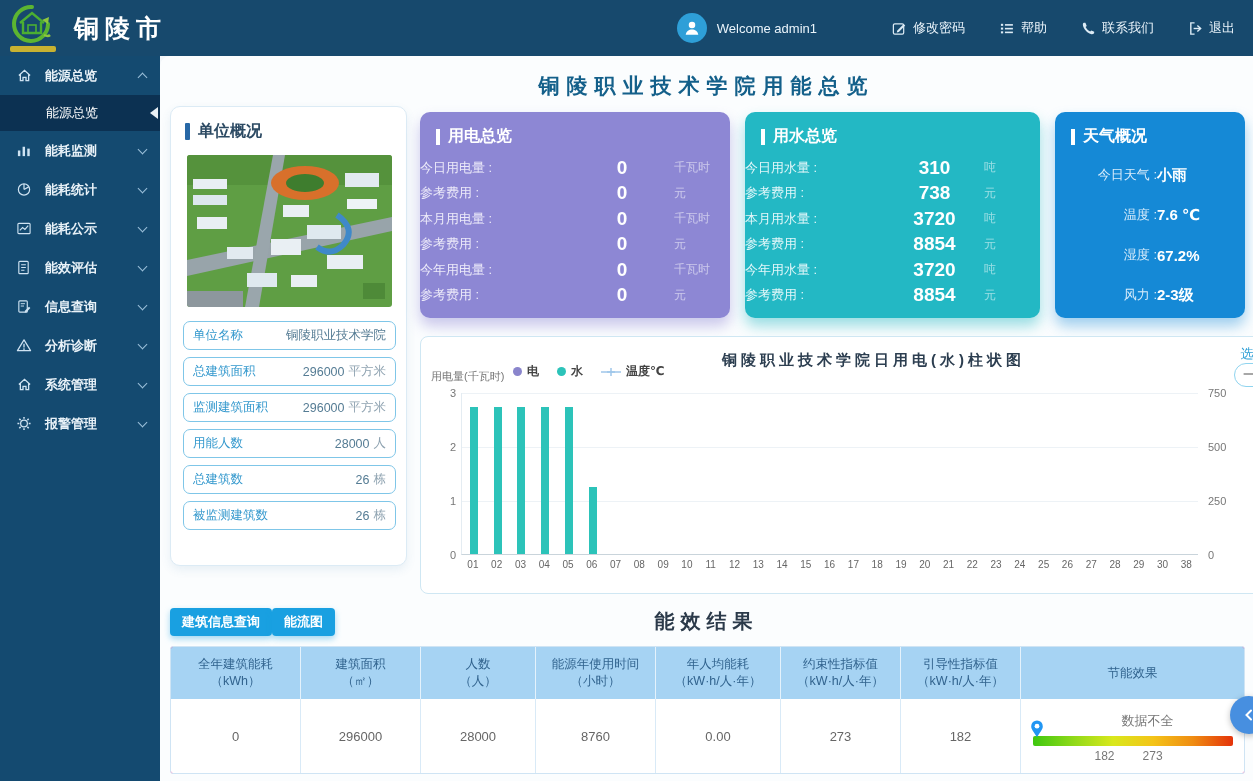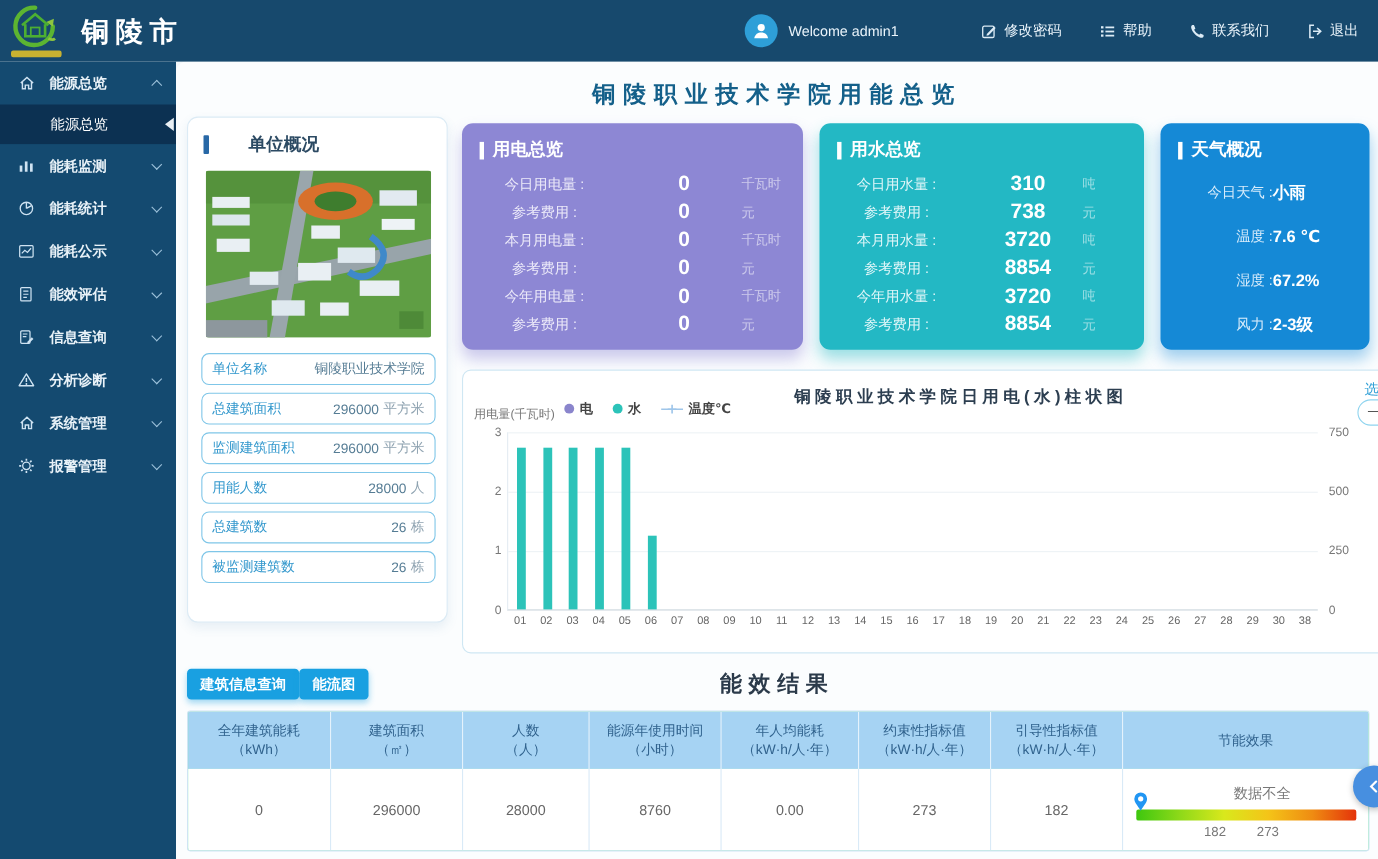--- a/index.html
+++ b/index.html
@@ -30,40 +30,40 @@
   .sb-sub { height:36px; display:flex; align-items:center; padding-left:46px; background:#0c3152; color:#ffffff; font-size:13px; cursor:pointer; position:relative; }
   .sb-sub .cur-mark { position:absolute; right:2px; top:50%; margin-top:-6px; width:0; height:0;
       border-top:6px solid transparent; border-bottom:6px solid transparent; border-right:8px solid #e9eff4; }
 
   
   .main { position:absolute; left:160px; top:56px; width:1093px; height:725px; background:#fbfdfe; border-top-left-radius:10px; }
   .page-title { position:absolute; top:16px; left:0; width:100%; text-align:center; font-size:21px; font-weight:bold; color:#14608a; letter-spacing:7px; }
 
   
   .unit-card { position:absolute; left:10px; top:50px; width:237px; height:460px; background:#fff; border:1px solid #dcebf5; border-radius:10px; box-shadow:0 4px 10px rgba(60,120,170,.10); }
-  .card-title { display:flex; align-items:center; font-size:16px; font-weight:bold; color:#2c4a63; padding:14px 0 0 14px;gap:28px; }
+  .card-title { display:flex; align-items:center; font-size:16px; font-weight:bold; color:#2c4a63; padding:14px 0 0 14px; }
   .card-title .tick { width:5px; height:17px; background:#2868a6; margin-right:8px; border-radius:1px; }
   .campus { position:absolute; left:16px; top:48px; width:205px; height:152px; border-radius:3px; overflow:hidden; }
   .fields { position:absolute; left:12px; top:214px; width:213px; }
   .field-row { height:29px; border:1px solid #7fc6e8; border-radius:7px; display:flex; align-items:center; padding:0 9px; margin-bottom:7px; font-size:12.5px; background:#fff; }
   .field-label { color:#3398cd; white-space:nowrap; }
   .field-value { flex:1; text-align:right; color:#557c94; }
   .field-unit { color:#8fa3b1; margin-left:4px; min-width:0; }
   .unit-buttons { position:absolute; left:10px; top:552px; width:251px; display:flex; justify-content:flex-start; }
   .blue-btn { background:#19a0e1; color:#fff; font-size:13px; border:none; border-radius:4px; padding:5px 12px; cursor:pointer; box-shadow:0 3px 6px rgba(25,160,225,.4); font-weight:bold; }
 
   
   .stat-card { position:absolute; top:56px; border-radius:10px; padding:14px 0 0 0; }
   .stat-card .s-title { display:flex; align-items:center; color:#fff; font-size:16px; font-weight:bold; padding-left:16px; margin-bottom:8px; }
   .stat-card .s-title .tick { width:4px; height:16px; background:#fff; margin-right:8px; }
   .elec-card { left:260px; width:310px; height:206px; background:#8d87d4; box-shadow:0 8px 14px rgba(141,135,212,.45); }
   .water-card { left:585px; width:295px; height:206px; background:#23b8c4; box-shadow:0 8px 14px rgba(35,184,196,.45); }
   .weather-card { left:895px; width:190px; height:206px; background:#1589d6; box-shadow:0 8px 14px rgba(21,137,214,.4); }
   .s-row { display:flex; align-items:center; height:25.5px; }
-  .s-label { width:150px; text-align:center; font-size:13px; color:#eceaf9; }
+  .s-label { width:150px; text-align:left; font-size:13px; color:#eceaf9; }
   .water-card .s-label { width:140px; color:#e2f7f9; }
   .s-value { flex:1; text-align:center; color:#fff; font-size:19px; font-weight:bold; }
   .s-unit { width:56px; font-size:12px; color:rgba(255,255,255,.55); }
   .w-row { display:flex; align-items:center; height:40px; padding:0 16px; }
   .w-label { flex:1; text-align:right; font-size:13px; color:#d8ecfb; }
   .w-value { width:72px; text-align:left; color:#fff; font-size:15px; font-weight:bold; }
 
   
   .chart-card { position:absolute; left:260px; top:280px; width:907px; height:258px; background:#fff; border:1px solid #cfe7f3; border-radius:8px; }
   .chart-title { position:absolute; top:14px; left:0; width:100%; text-align:center; font-size:15px; font-weight:bold; color:#2c3e50; letter-spacing:4px; }
@@ -80,21 +80,21 @@
   .plot { position:absolute; left:40px; top:56px; width:737px; height:162px; border-left:1px solid #e4ecf2; border-bottom:1px solid #c9d4db; }
   .gridline { position:absolute; left:0; width:100%; height:1px; background:#edf2f6; }
   .ytick-l { position:absolute; right:100%; margin-right:6px; font-size:11px; color:#777; transform:translateY(-50%); }
   .ytick-r { position:absolute; left:100%; margin-left:10px; font-size:11px; color:#777; transform:translateY(-50%); }
   .bar { position:absolute; bottom:0; width:8px; background:#2cc3b9; }
   .xlabels { position:absolute; left:40px; top:222px; width:737px; display:flex; }
   .xlabel { flex:1; text-align:center; font-size:10px; color:#666; }
 
   
   .results-title { position:absolute; top:552px; left:0; width:100%; text-align:center; font-size:20px; font-weight:bold; color:#2b3a4a; letter-spacing:6px; }
-  .etable { position:absolute; left:10px; top:590px; width:1075px; border:1px solid #cfe4f4; border-radius:3px; overflow:hidden; background:#86efac; }
+  .etable { position:absolute; left:10px; top:590px; width:1075px; border:1px solid #cfe4f4; border-radius:3px; overflow:hidden; background:#ec4899; }
   .t-head, .t-row { display:grid; grid-template-columns:130px 120px 115px 120px 125px 120px 120px 1fr; }
   .t-head { background:#a6d3f3; }
   .th-cell { padding:9px 4px; text-align:center; font-size:12.5px; color:#31638e; border-right:1px solid rgba(255,255,255,.7); display:flex; flex-direction:column; justify-content:center; min-height:52px; }
   .th-cell:last-child { border-right:none; }
   .t-row { background:#fff; }
   .td-cell { min-height:74px; display:flex; align-items:center; justify-content:center; font-size:13px; color:#666; border-right:1px solid #d9eaf7; }
   .td-cell:last-child { border-right:none; }
   .gauge { width:200px; position:relative; padding-top:2px; }
   .gauge-status { text-align:center; font-size:13px; color:#777; margin-bottom:6px; padding-left:30px; }
   .gauge-bar { height:10px; border-radius:2px; background:linear-gradient(to right,#3ec70f,#8fd919,#d9e81c,#f4c418,#ef8c12,#e4330a); position:relative; }

